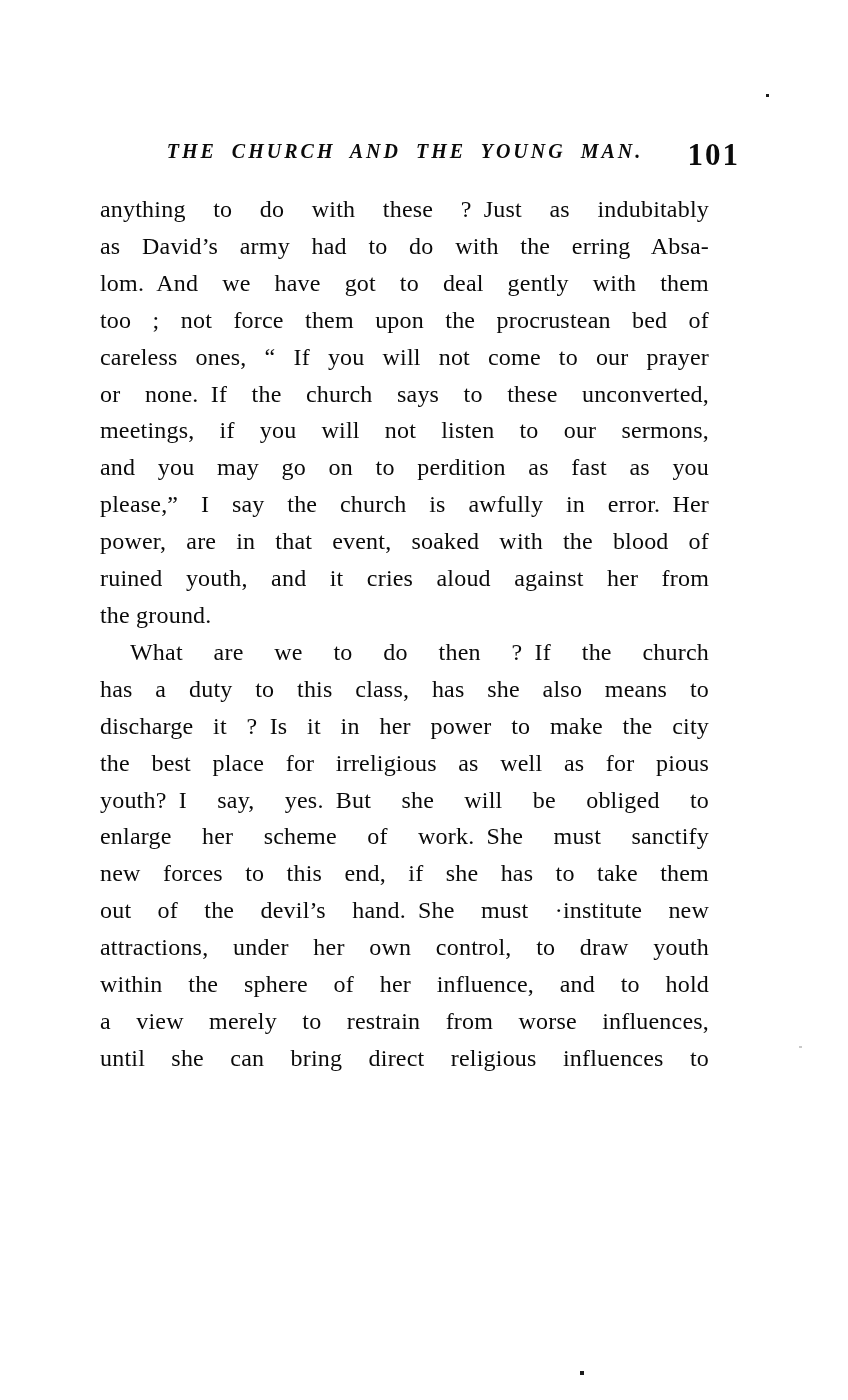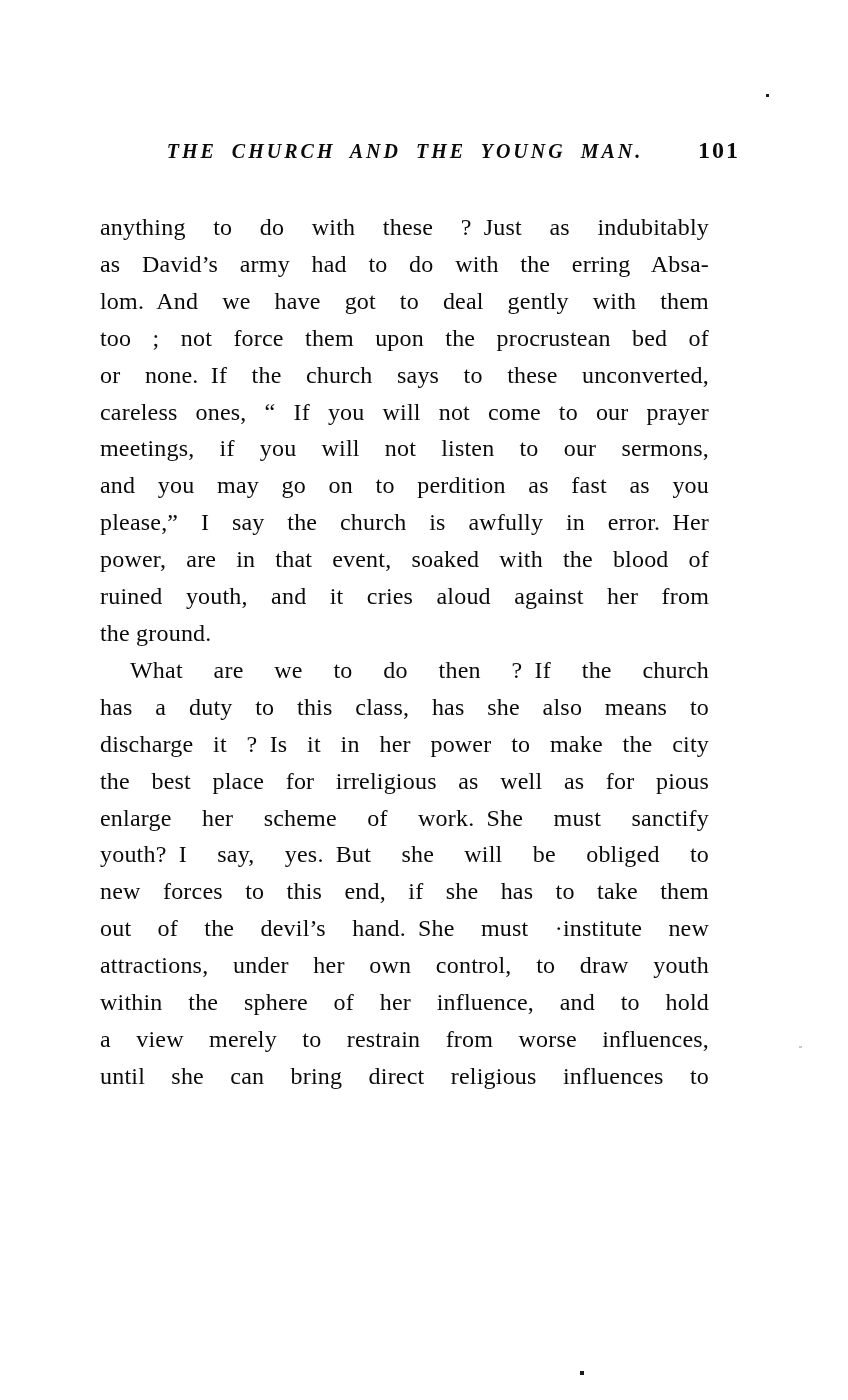--- a/index.html
+++ b/index.html
@@ -35,31 +35,30 @@
     font-size: 20px;
     letter-spacing: 3px;
     word-spacing: 7px;
     white-space: nowrap;
     color: #0b0b0b;
   }
   .page-number {
     position: absolute;
     right: -30px;
     top: -3px;
-    font-size: 24px;
+    font-size: 31px;
     font-weight: bold;
     letter-spacing: 2px;
     color: #0b0b0b;
   }
   .text-block {
     position: absolute;
     left: 100px;
     top: 191px;
     width: 609px;
-    margin-top: 18px;
   }
   .paragraph {
     margin: 0;
   }
   .line {
     font-size: 24px;
     line-height: 36.9px;
     letter-spacing: 0.2px;
     text-align: justify;
     text-align-last: justify;
@@ -95,36 +94,36 @@
     <span class="running-title">THE CHURCH AND THE YOUNG MAN.</span>
     <span class="page-number">101</span>
   </div>
 
   <div class="text-block">
       <div class="paragraph">
         <div class="line">anything to do with these ? Just as indubitably</div>
         <div class="line">as David’s army had to do with the erring Absa-</div>
         <div class="line">lom. And we have got to deal gently with them</div>
         <div class="line">too ; not force them upon the procrustean bed of</div>
+        <div class="line">careless ones, “ If you will not come to our prayer</div>
         <div class="line">or none. If the church says to these unconverted,</div>
-        <div class="line">careless ones, “ If you will not come to our prayer</div>
         <div class="line">meetings, if you will not listen to our sermons,</div>
         <div class="line">and you may go on to perdition as fast as you</div>
         <div class="line">please,” I say the church is awfully in error. Her</div>
         <div class="line">power, are in that event, soaked with the blood of</div>
         <div class="line">ruined youth, and it cries aloud against her from</div>
         <div class="line unjustified">the ground.</div>
       </div>
       <div class="paragraph">
         <div class="line indent">What are we to do then ? If the church</div>
         <div class="line">has a duty to this class, has she also means to</div>
         <div class="line">discharge it ? Is it in her power to make the city</div>
         <div class="line">the best place for irreligious as well as for pious</div>
+        <div class="line">youth? I say, yes. But she will be obliged to</div>
         <div class="line">enlarge her scheme of work. She must sanctify</div>
-        <div class="line">youth? I say, yes. But she will be obliged to</div>
         <div class="line">new forces to this end, if she has to take them</div>
         <div class="line">out of the devil’s hand. She must ·institute new</div>
         <div class="line">attractions, under her own control, to draw youth</div>
         <div class="line">within the sphere of her influence, and to hold</div>
         <div class="line">a view merely to restrain from worse influences,</div>
         <div class="line">until she can bring direct religious influences to</div>
       </div>
     </div>
 
   <div class="speck speck-top"></div>

